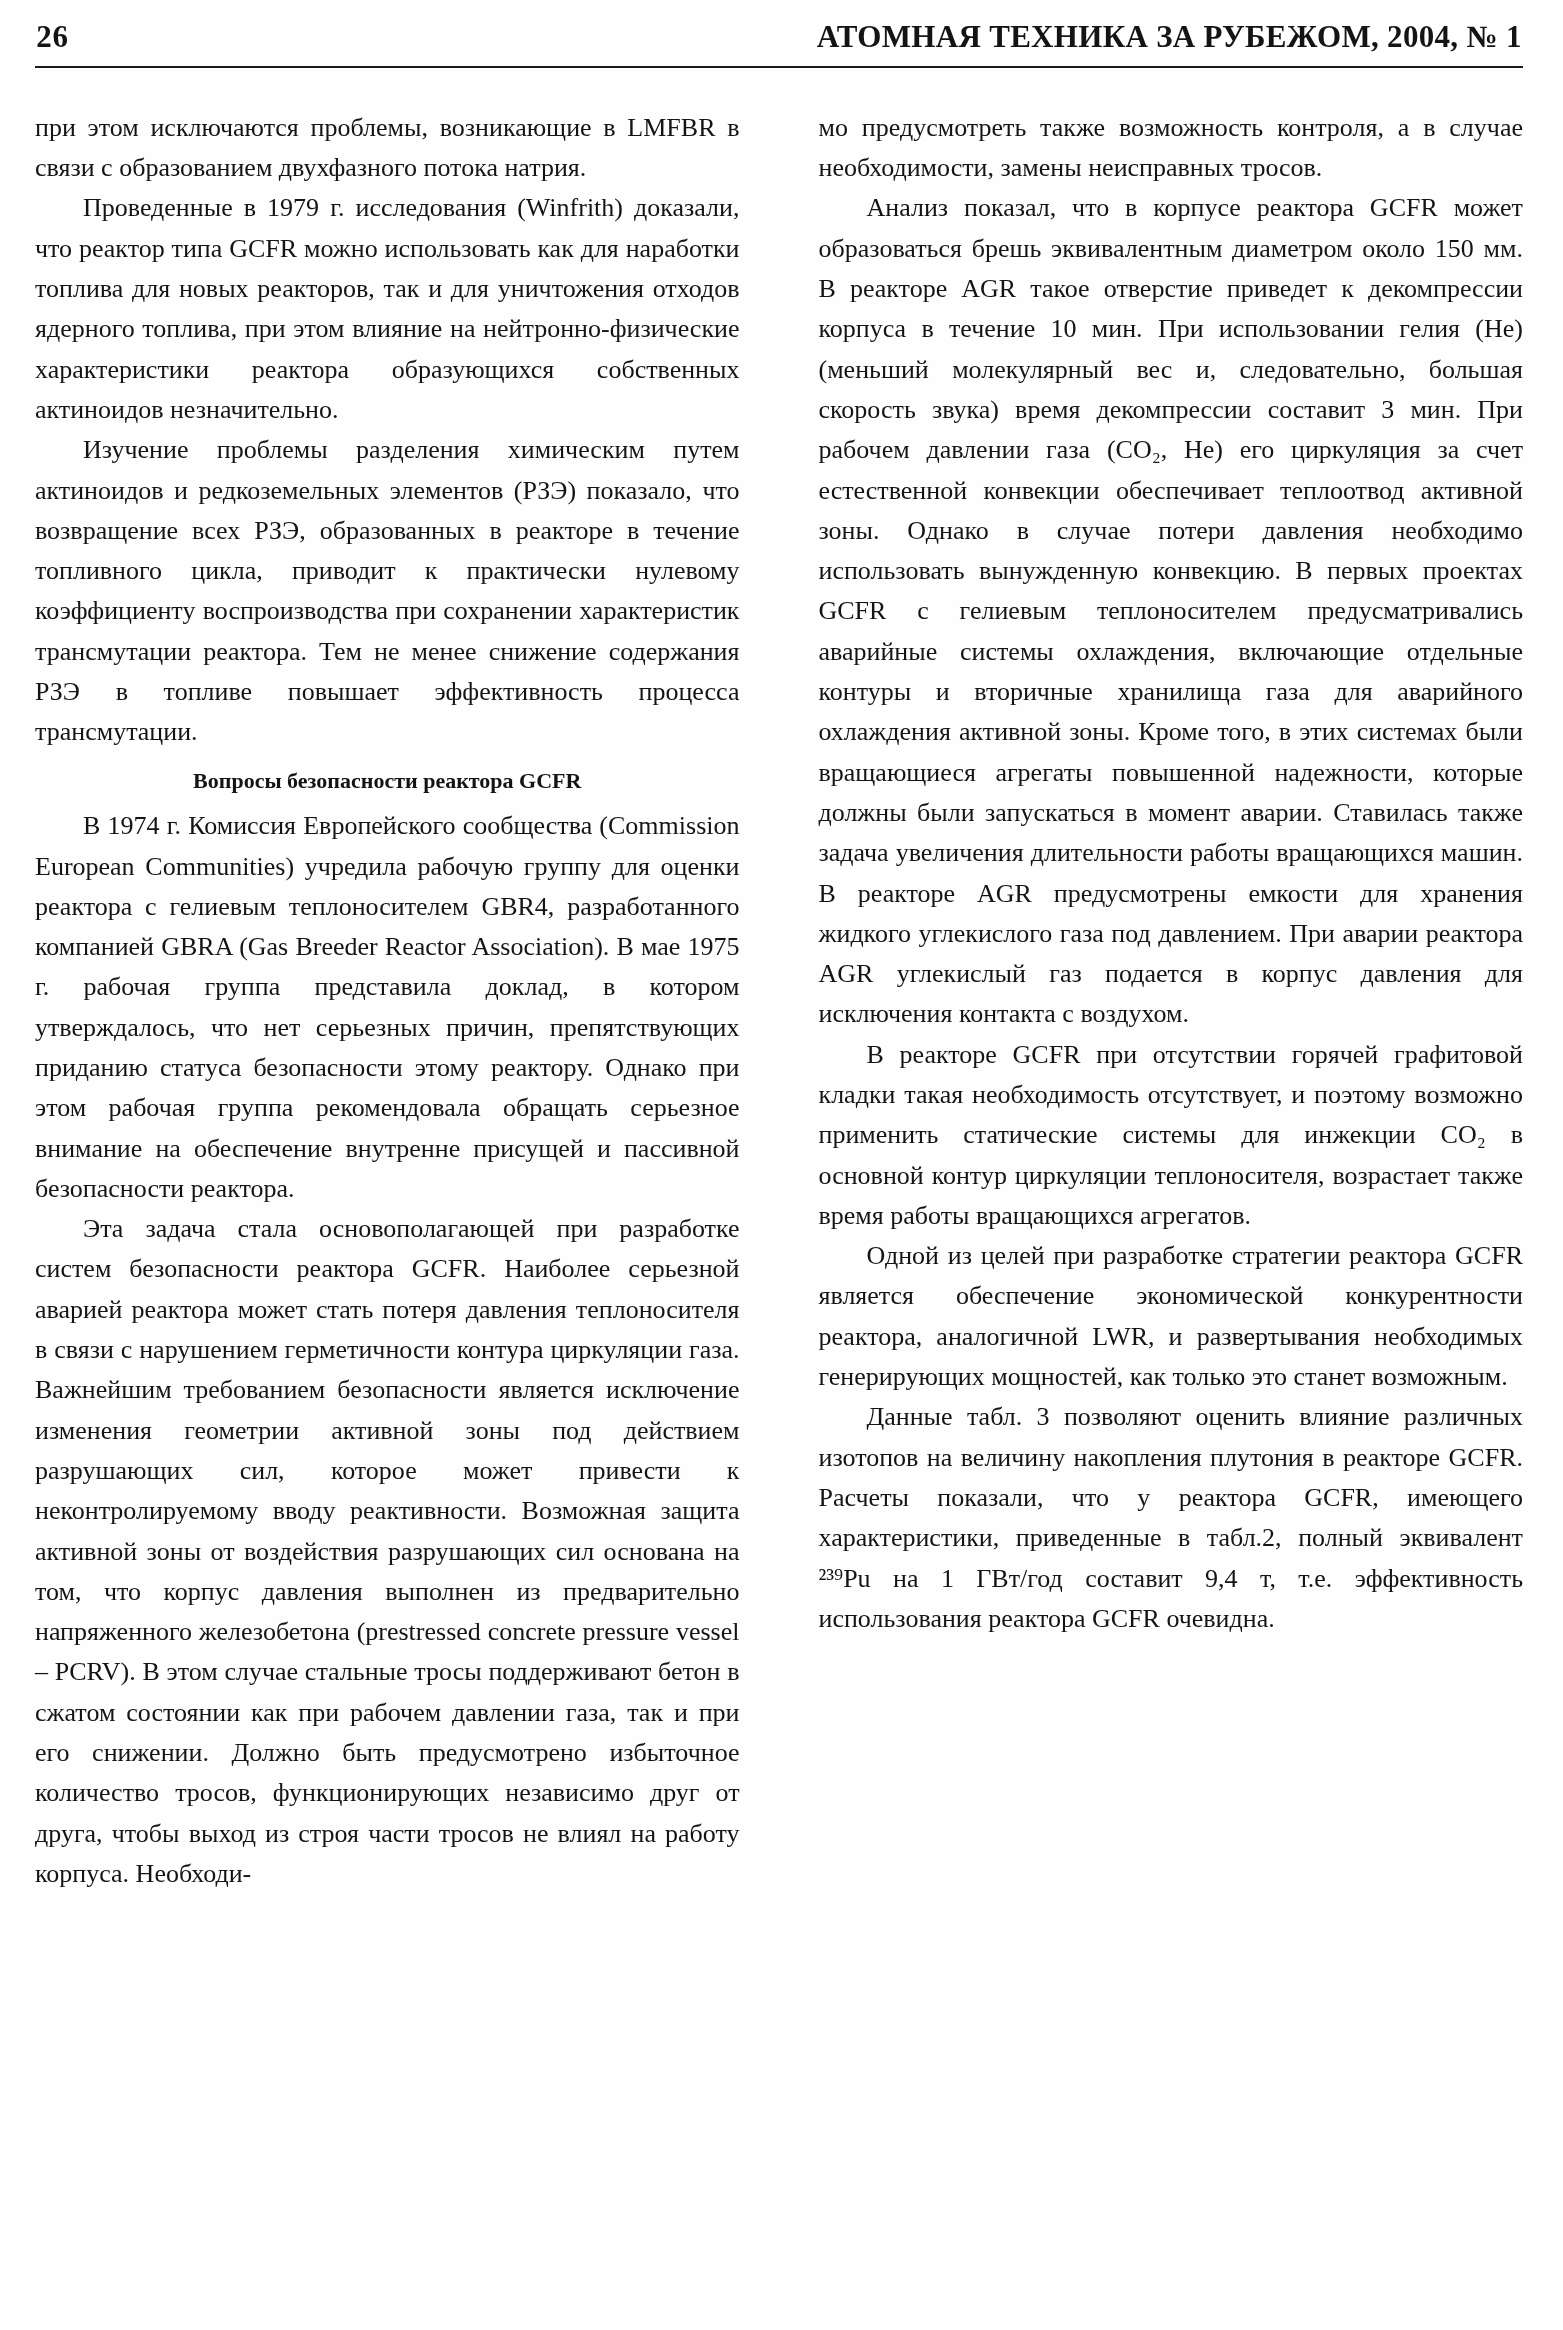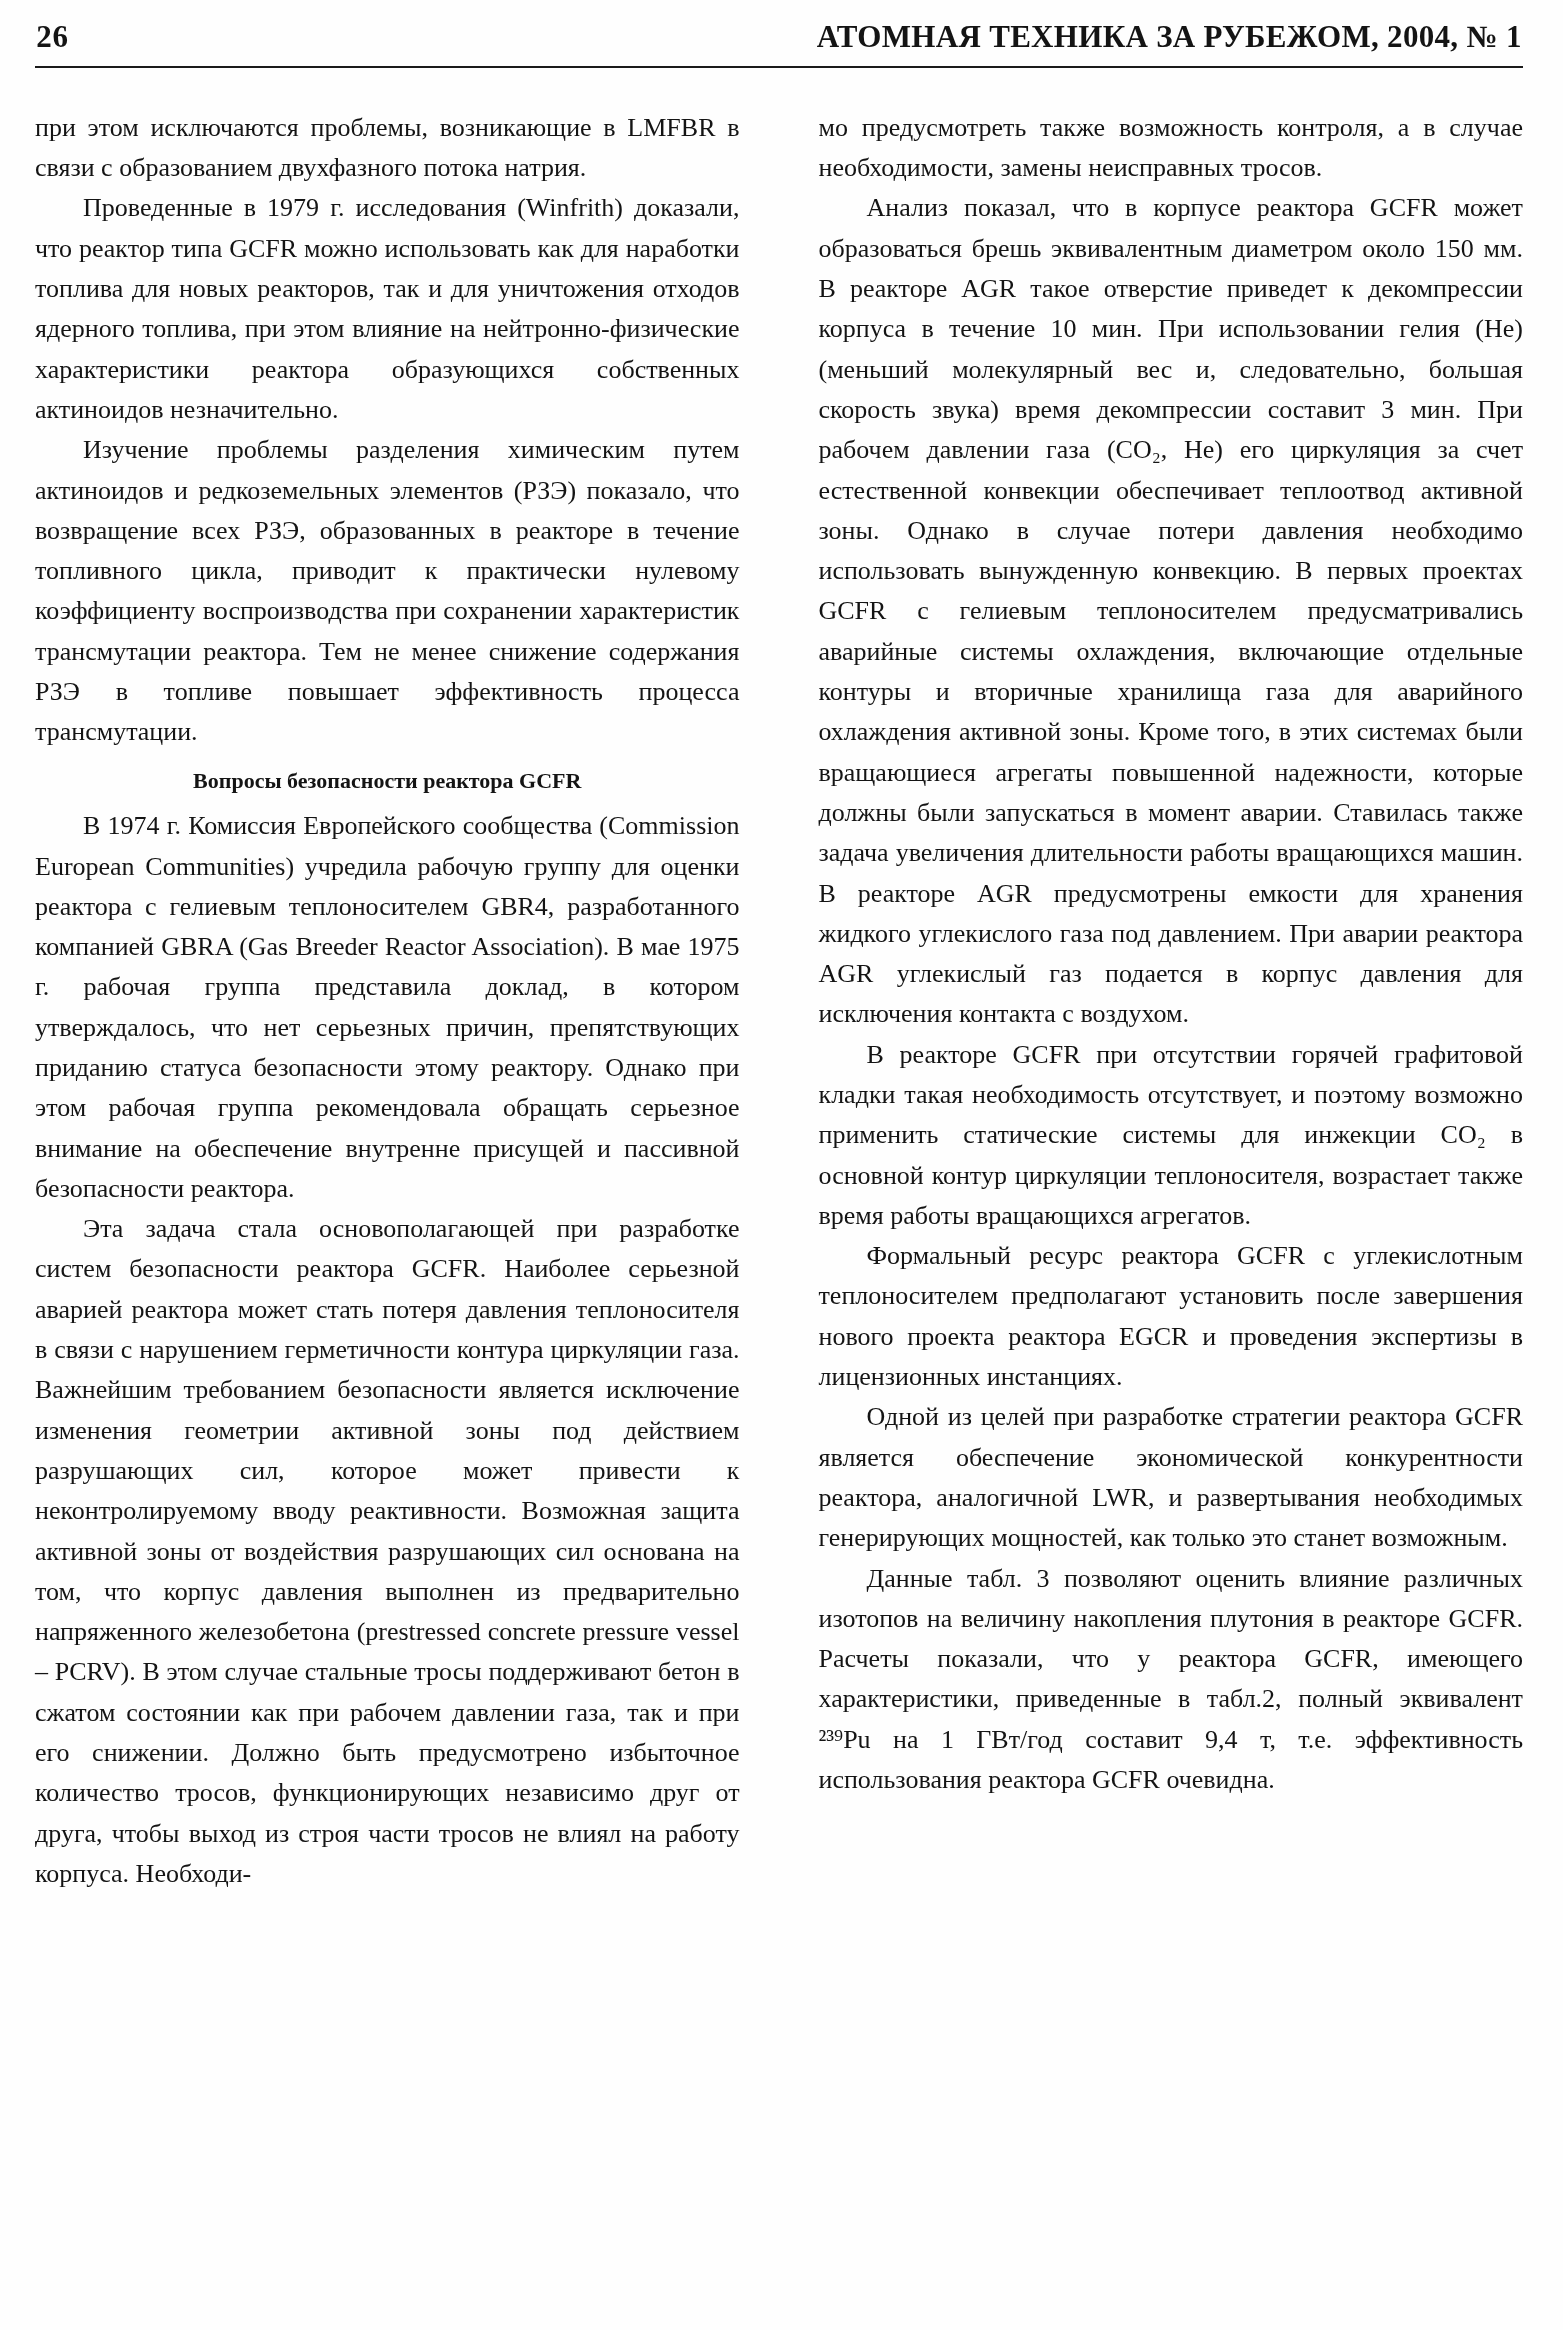--- a/index.html
+++ b/index.html
@@ -74,21 +74,20 @@
       <p class="para">Изучение проблемы разделения химическим путем актиноидов и редкоземельных элементов (РЗЭ) показало, что возвращение всех РЗЭ, образованных в реакторе в течение топливного цикла, приводит к практически нулевому коэффициенту воспроизводства при сохранении характеристик трансмутации реактора. Тем не менее снижение содержания РЗЭ в топливе повышает эффективность процесса трансмутации.</p>
       <h2 class="heading">Вопросы безопасности реактора GCFR</h2>
       <p class="para">В 1974 г. Комиссия Европейского сообщества (Commission European Communities) учредила рабочую группу для оценки реактора с гелиевым теплоносителем GBR4, разработанного компанией GBRA (Gas Breeder Reactor Association). В мае 1975 г. рабочая группа представила доклад, в котором утверждалось, что нет серьезных причин, препятствующих приданию статуса безопасности этому реактору. Однако при этом рабочая группа рекомендовала обращать серьезное внимание на обеспечение внутренне присущей и пассивной безопасности реактора.</p>
       <p class="para">Эта задача стала основополагающей при разработке систем безопасности реактора GCFR. Наиболее серьезной аварией реактора может стать потеря давления теплоносителя в связи с нарушением герметичности контура циркуляции газа. Важнейшим требованием безопасности является исключение изменения геометрии активной зоны под действием разрушающих сил, которое может привести к неконтролируемому вводу реактивности. Возможная защита активной зоны от воздействия разрушающих сил основана на том, что корпус давления выполнен из предварительно напряженного железобетона (prestressed concrete pressure vessel – PCRV). В этом случае стальные тросы поддерживают бетон в сжатом состоянии как при рабочем давлении газа, так и при его снижении. Должно быть предусмотрено избыточное количество тросов, функционирующих независимо друг от друга, чтобы выход из строя части тросов не влиял на работу корпуса. Необходи-</p>
     </div>
 
     <div class="column">
       <p class="para no-indent">мо предусмотреть также возможность контроля, а в случае необходимости, замены неисправных тросов.</p>
       <p class="para">Анализ показал, что в корпусе реактора GCFR может образоваться брешь эквивалентным диаметром около 150 мм. В реакторе AGR такое отверстие приведет к декомпрессии корпуса в течение 10 мин. При использовании гелия (He) (меньший молекулярный вес и, следовательно, большая скорость звука) время декомпрессии составит 3 мин. При рабочем давлении газа (CO₂, He) его циркуляция за счет естественной конвекции обеспечивает теплоотвод активной зоны. Однако в случае потери давления необходимо использовать вынужденную конвекцию. В первых проектах GCFR с гелиевым теплоносителем предусматривались аварийные системы охлаждения, включающие отдельные контуры и вторичные хранилища газа для аварийного охлаждения активной зоны. Кроме того, в этих системах были вращающиеся агрегаты повышенной надежности, которые должны были запускаться в момент аварии. Ставилась также задача увеличения длительности работы вращающихся машин. В реакторе AGR предусмотрены емкости для хранения жидкого углекислого газа под давлением. При аварии реактора AGR углекислый газ подается в корпус давления для исключения контакта с воздухом.</p>
       <p class="para">В реакторе GCFR при отсутствии горячей графитовой кладки такая необходимость отсутствует, и поэтому возможно применить статические системы для инжекции CO₂ в основной контур циркуляции теплоносителя, возрастает также время работы вращающихся агрегатов.</p>
-      <p class="para">Формальный ресурс реактора GCFR с углекислотным теплоносителем предполагают установить после завершения нового проекта реактора EGCR и проведения экспертизы в лицензионных инстанциях.</p>
       <p class="para">Одной из целей при разработке стратегии реактора GCFR является обеспечение экономической конкурентности реактора, аналогичной LWR, и развертывания необходимых генерирующих мощностей, как только это станет возможным.</p>
       <p class="para">Данные табл. 3 позволяют оценить влияние различных изотопов на величину накопления плутония в реакторе GCFR. Расчеты показали, что у реактора GCFR, имеющего характеристики, приведенные в табл.2, полный эквивалент ²³⁹Pu на 1 ГВт/год составит 9,4 т, т.е. эффективность использования реактора GCFR очевидна.</p>
     </div>
 
   </div>
 
 </div>
 
 
 </body></html>

